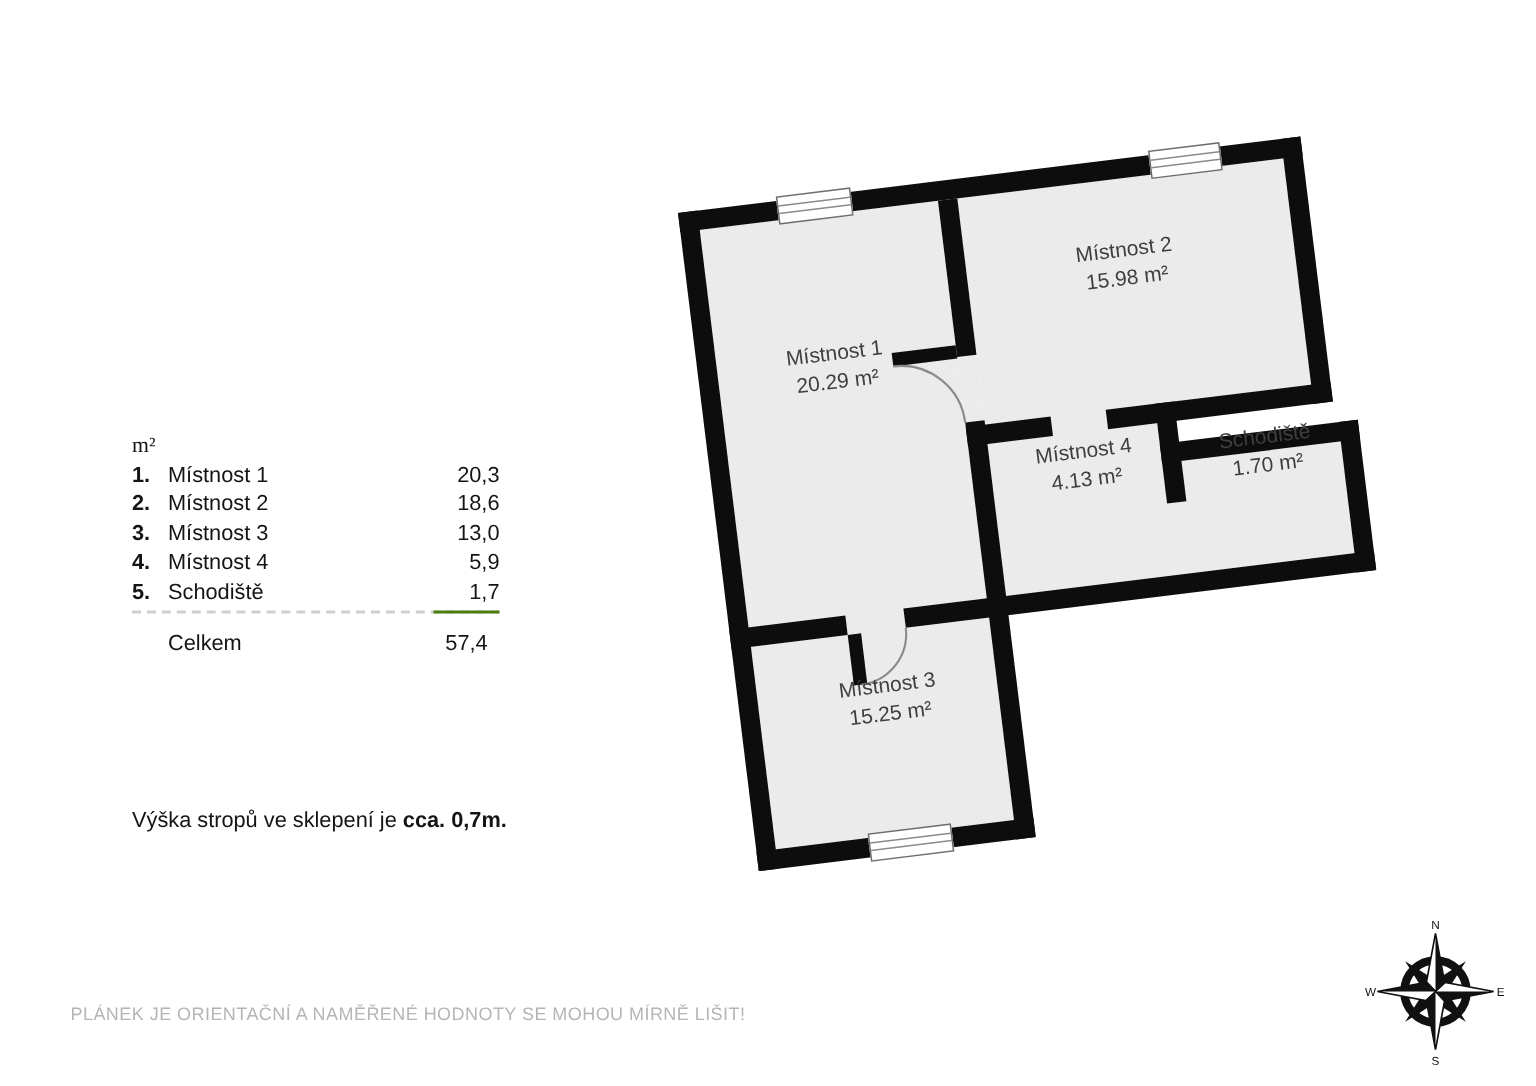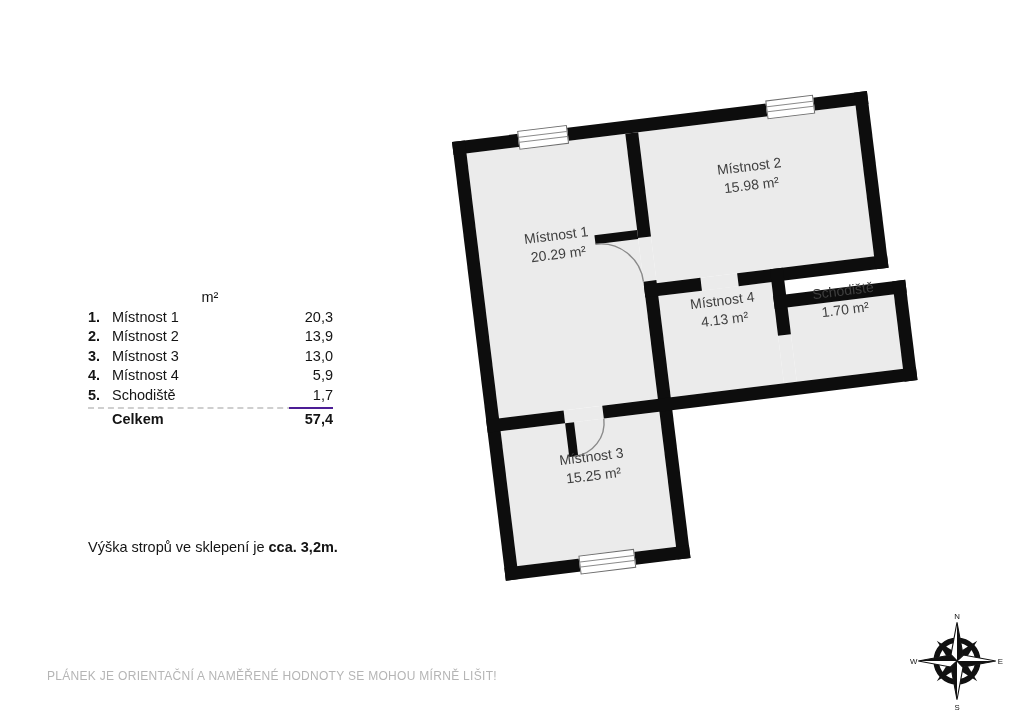--- a/index.html
+++ b/index.html
@@ -5,28 +5,28 @@
   html,body{margin:0;padding:0;background:#ffffff;}
   #page{position:relative;width:1024px;height:724px;background:#ffffff;overflow:hidden;
         font-family:"Liberation Sans", sans-serif;color:#141414;}
 
   
   .title{position:absolute;left:46px;top:32px;font-size:21px;font-weight:bold;
          color:#141414;letter-spacing:.2px;}
 
   
   .legend{position:absolute;left:88px;top:288px;width:245px;font-size:14.5px;line-height:19.5px;color:#141414;}
-  .legend .hdr{text-align:center;padding-right:1px;}
+  .legend .hdr{text-align:left;padding-right:1px;font-family:Liberation Serif, serif;}
   .lrow{display:flex;align-items:baseline;}
   .lrow .num{width:24px;font-weight:bold;flex:0 0 auto;}
   .lrow .name{flex:1;}
   .lrow .val{text-align:right;flex:0 0 auto;margin-left:14px;}
-  .lrow.total{border-top:2px dashed #cfcfcf;margin-top:2px;padding-top:1px;font-weight:bold;}
+  .lrow.total{border-top:2px dashed #cfcfcf;margin-top:2px;padding-top:1px;font-weight:normal;}
   .lrow.total .name{margin-left:24px;}
-  .lrow.total .val{border-top:2px solid #4c1d95;margin-top:-3px;padding-top:1px;min-width:44px;}
+  .lrow.total .val{border-top:2px solid #4d7c0f;margin-top:-3px;padding-top:11px;min-width:44px;text-align:center;}
 
   
   .note{position:absolute;left:88px;top:539px;font-size:14.5px;color:#141414;}
   .note b{font-weight:bold;}
   .footer{position:absolute;left:47px;top:669px;font-size:12px;letter-spacing:.3px;
           color:#b5b5b5;}
 
   
   .plan{position:absolute;left:452px;top:142px;width:433px;height:442px;
         transform:rotate(-7deg);transform-origin:0 0;}
@@ -53,21 +53,21 @@
   <div class="legend">
     <div class="hdr">m²</div>
     <div class="lrow">
       <span class="num">1.</span>
       <span class="name">Místnost 1</span>
       <span class="val">20,3</span>
     </div>
     <div class="lrow">
       <span class="num">2.</span>
       <span class="name">Místnost 2</span>
-      <span class="val">13,9</span>
+      <span class="val">18,6</span>
     </div>
     <div class="lrow">
       <span class="num">3.</span>
       <span class="name">Místnost 3</span>
       <span class="val">13,0</span>
     </div>
     <div class="lrow">
       <span class="num">4.</span>
       <span class="name">Místnost 4</span>
       <span class="val">5,9</span>
@@ -76,21 +76,21 @@
       <span class="num">5.</span>
       <span class="name">Schodiště</span>
       <span class="val">1,7</span>
     </div>
     <div class="lrow total">
       <span class="name">Celkem</span>
       <span class="val">57,4</span>
     </div>
   </div>
 
-  <div class="note"><span>Výška stropů ve sklepení je </span><b>cca. 3,2m.</b></div>
+  <div class="note"><span>Výška stropů ve sklepení je </span><b>cca. 0,7m.</b></div>
 
   <div class="footer">PLÁNEK JE ORIENTAČNÍ A NAMĚŘENÉ HODNOTY SE MOHOU MÍRNĚ LIŠIT!</div>
 
   <div class="plan">
 
     <div class="floor" style="left:13px;top:13px;width:160px;height:267px;"></div>
     <div class="floor" style="left:186px;top:13px;width:219px;height:152px;"></div>
     <div class="floor" style="left:186px;top:178px;width:114px;height:102px;"></div>
     <div class="floor" style="left:313px;top:205px;width:107px;height:75px;"></div>
     <div class="floor" style="left:13px;top:293px;width:160px;height:136px;"></div>

